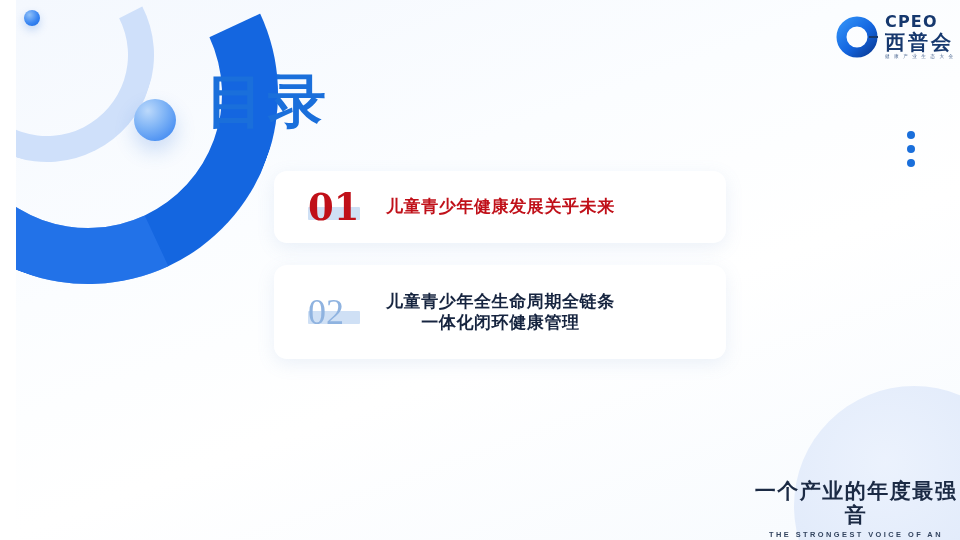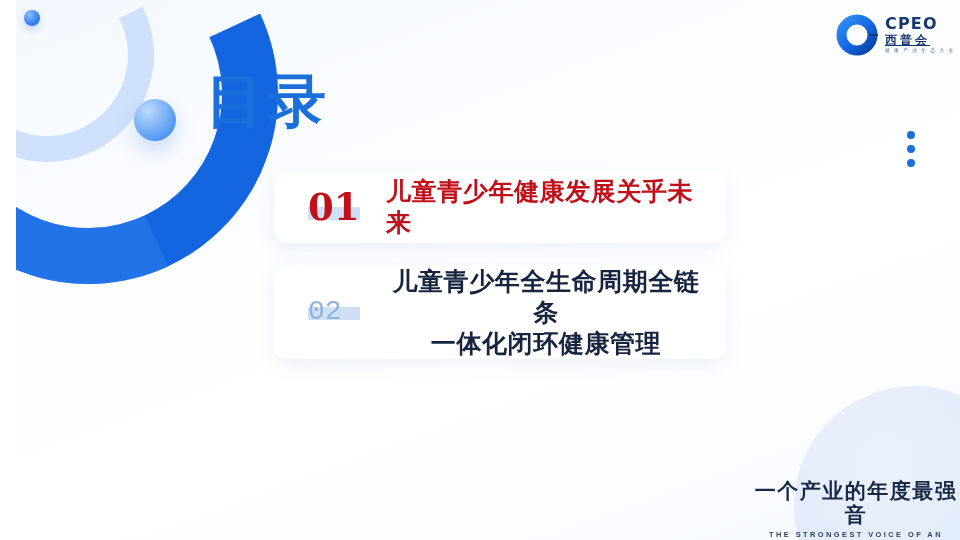--- a/index.html
+++ b/index.html
@@ -100,26 +100,25 @@
   .logo-mark { width: 42px; height: 42px; flex: none; }
   .logo-text { display: flex; flex-direction: column; line-height: 1; }
   .logo-cpeo {
     font-family: "DejaVu Sans", sans-serif;
     font-size: 16px;
     font-weight: bold;
     letter-spacing: 1.2px;
     color: #16386e;
   }
   .logo-cn {
-    font-size: 12px;
+    font-size: 20px;
     font-weight: bold;
     letter-spacing: 3px;
     color: #16386e;
     margin-top: 2px;
-    text-decoration: underline;
   }
   .logo-sub {
     font-size: 4.6px;
     letter-spacing: 1.6px;
     color: #4a6690;
     margin-top: 3px;
     transform: scale(1,1.1);
     transform-origin: left center;
   }
 
@@ -197,27 +196,27 @@
     position: relative;
     font-family: "Liberation Serif", serif;
     font-size: 37px;
     font-weight: bold;
     line-height: 1;
     letter-spacing: 0px;
   }
   .num-1 { color: #c01019; font-family: "DejaVu Serif", serif; }
   .num-2, .num-3 {
     color: #8fb3e0;
-    font-family: Liberation Mono, monospace;
+    font-family: Liberation Serif, serif;
     font-weight: normal;
-    font-size: 28px;
+    font-size: 36px;
   }
 
   .card-label {
-    font-size: 25px;
+    font-size: 17px;
     font-weight: bold;
     letter-spacing: .6px;
     line-height: 1.24;
   }
   .label-red { color: #c01019; }
   .label-navy { color: #16243f; }
   .label-two-line { white-space: pre-line; text-align: center; }
 
   
   .tagline {

